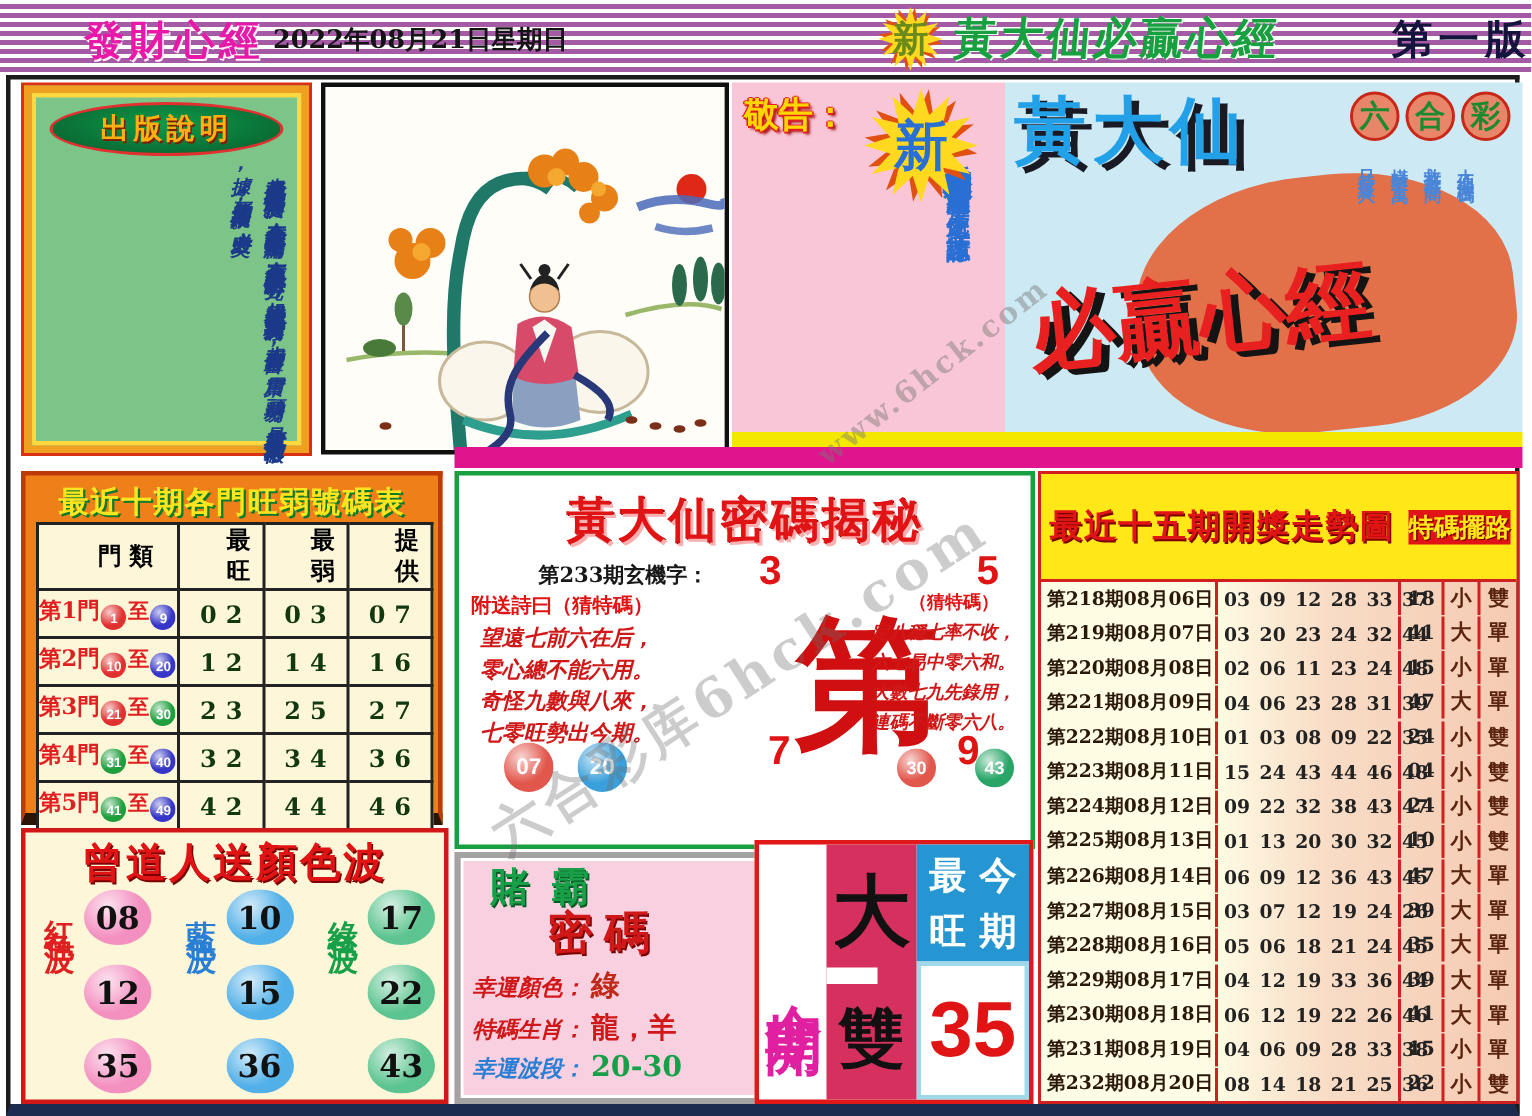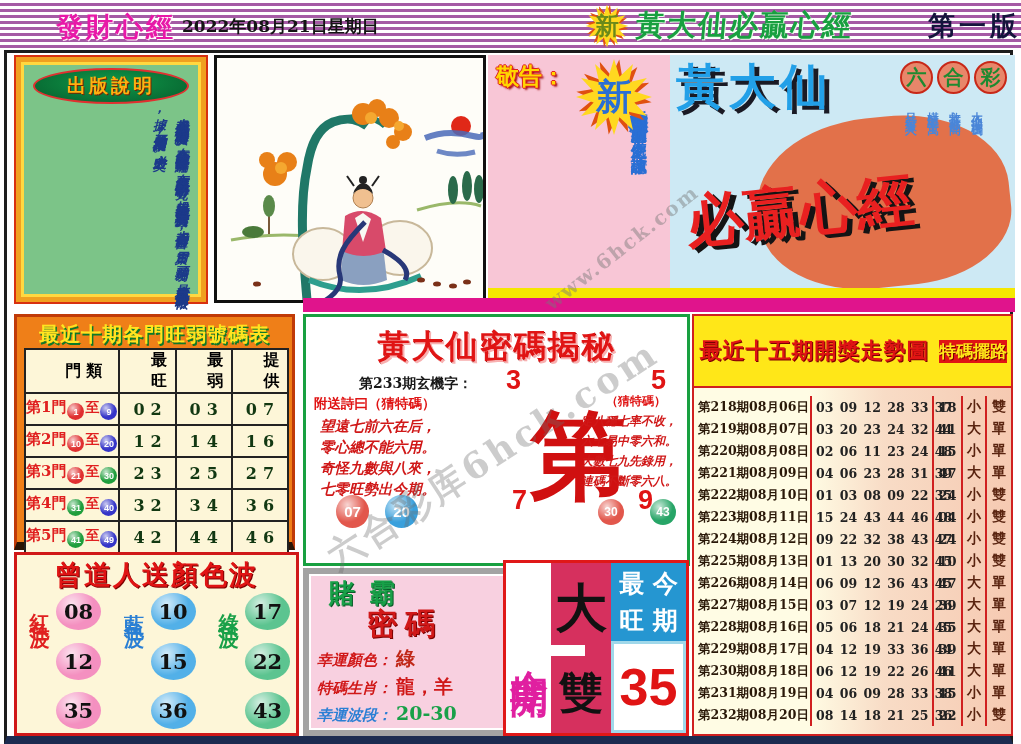--- a/index.html
+++ b/index.html
@@ -114,21 +114,21 @@
   .corner-num{position:absolute;font:bold 27px "Liberation Sans",sans-serif;color:#e01414;}
   .cn-tl{left:200px;top:48px;}  .cn-tr{left:345px;top:48px;}
   .cn-bl{left:206px;top:168px;} .cn-br{left:332px;top:168px;}
   .secret-balls-l{position:absolute;left:30px;top:178px;display:flex;gap:16px;}
   .secret-balls-r{position:absolute;left:292px;top:182px;display:flex;gap:26px;}
   .sball{border-radius:50%;display:flex;align-items:center;justify-content:center;color:#fff;font-weight:bold;}
   .sball.big{width:33px;height:33px;font-size:15px;}
   .sball.small{width:26px;height:26px;font-size:12px;}
   
   .dubo-panel{left:303px;top:568px;width:224px;height:168px;box-sizing:border-box;background:#f8d0e0;
-    border:6px solid #a3a3a3;box-shadow:inset 0 0 0 2px #fff;}
+    border:4px solid #a3a3a3;box-shadow:inset 0 0 0 2px #fff;}
   .dubo-t1{position:absolute;left:20px;top:2px;font:bold 26px "DejaVu Serif",serif;color:#18a048;letter-spacing:14px;
     text-shadow:1px 1px 0 #0a5a28;}
   .dubo-t2{position:absolute;left:58px;top:30px;font:bold 30px "DejaVu Serif",serif;color:#d01818;letter-spacing:8px;
     text-shadow:1px 1px 0 #7a0000;}
   .dubo-rows{position:absolute;left:8px;top:72px;right:4px;}
   .dubo-row{display:flex;align-items:baseline;height:28px;white-space:nowrap;}
   .dubo-label{font:bold 15px "DejaVu Serif",serif;font-style:italic;}
   .dubo-value{font:bold 19px "DejaVu Serif",serif;margin-left:4px;}
   
   .pred-group{left:503px;top:560px;width:186px;height:176px;box-sizing:border-box;background:#fff;border:3px solid #e01818;display:flex;}
@@ -144,21 +144,21 @@
   .pred-num{flex:1;border:3px solid #a0d8ea;display:flex;align-items:center;justify-content:center;
     font:bold 52px "Liberation Sans",sans-serif;color:#e01414;}
   
   .trend-panel{left:692px;top:314px;width:321px;height:422px;box-sizing:border-box;border:2px solid #d02020;
     background:linear-gradient(90deg,#fffce4 0 36%,#f8dcc6 60%,#f6cab2 100%);}
   .trend-header{height:70px;background:#ffe718;display:flex;align-items:center;border-bottom:2px solid #d02020;}
   .trend-title{flex:1;display:flex;align-items:center;justify-content:center;font:900 22px "DejaVu Serif",serif;
     color:#e01414;letter-spacing:1px;text-shadow:1px 1px 0 #7a0000;}
   .trend-subtitle{width:68px;margin:4px;background:#e01414;display:flex;align-items:center;justify-content:center;
     font:bold 17px "DejaVu Serif",serif;color:#ffe718;text-shadow:1px 1px 0 #7a0000;}
-  .trend-rows{position:absolute;left:0;right:0;top:72px;bottom:0;display:flex;flex-direction:column;justify-content:center;}
+  .trend-rows{position:absolute;left:0;right:0;top:72px;bottom:0;display:flex;flex-direction:column;justify-content:space-between;}
   .trend-row{display:grid;grid-template-columns:116px 122px 29px 24px 26px;align-items:center;height:22px;}
   .tr-issue{font:bold 12.5px "DejaVu Serif",serif;color:#2a1808;padding-left:4px;white-space:nowrap;}
   .tr-nums{font:bold 12.5px "DejaVu Serif",serif;color:#222;border-left:2px solid #d02020;padding-left:4px;white-space:nowrap;word-spacing:2px;height:100%;display:flex;align-items:center;}
   .tr-special,.tr-size,.tr-parity{border-left:2px solid #d02020;height:100%;display:flex;align-items:center;justify-content:center;}
   .tr-special{font:bold 13px "DejaVu Serif",serif;color:#222;}
   .tr-size,.tr-parity{font:bold 14px "DejaVu Serif",serif;color:#5a2410;}
   
   .wm{pointer-events:none;z-index:50;color:rgba(110,110,110,0.35);font-family:"DejaVu Serif",serif;font-weight:bold;white-space:nowrap;}
   .wm-center{left:318px;top:540px;font-size:36px;transform:rotate(-33deg);transform-origin:left top;letter-spacing:4px;}
   .wm-top{left:540px;top:296px;font-size:20px;transform:rotate(-38deg);transform-origin:left top;letter-spacing:2px;color:rgba(120,120,120,0.45);}

